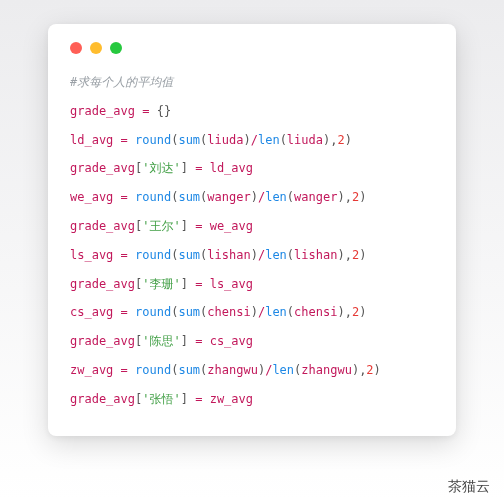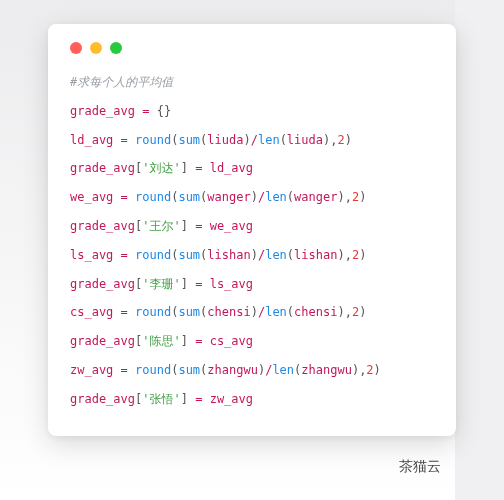--- a/index.html
+++ b/index.html
@@ -1,29 +1,29 @@
 <!DOCTYPE html>
 <html><head>
 <meta charset="utf-8">
 <style>
   html,body{margin:0;padding:0;background:#f0f0f2;font-family:-apple-system,BlinkMacSystemFont,"Segoe UI",sans-serif}
-  .stage{width:455px;height:500px;background:linear-gradient(#ececee,#ffffff);position:relative;box-sizing:border-box;padding-top:24px;padding-left:48px}
+  .stage{width:504px;height:500px;background:linear-gradient(#ececee,#ffffff);position:relative;box-sizing:border-box;padding-top:24px;padding-left:48px}
   .window{width:408px;background:#ffffff;border-radius:8px;box-shadow:0 8px 28px rgba(0,0,0,.14),0 2px 6px rgba(0,0,0,.06);padding:18px 22px 22px;box-sizing:border-box}
   .traffic{display:flex;gap:8px;margin-bottom:14px}
   .dot{width:12px;height:12px;border-radius:50%}
   .dr{background:#ff5f56}.dy{background:#ffbd2e}.dg{background:#27c93f}
   .code{font-family:ui-monospace,SFMono-Regular,Menlo,Consolas,monospace;font-size:12px;line-height:2.4;color:#3a3a3a;white-space:pre}
   .cmt{color:#9aa0a6;font-style:italic}
   .var{color:#c2185b}
   .op{color:#c2185b}
   .fn{color:#1e88e5}
   .str{color:#43a047}
   .num{color:#e53935}
   .pun{color:#555}
-  .sig{position:absolute;right:14px;bottom:24px;font-size:14px;color:#444}
+  .sig{position:absolute;right:14px;bottom:4px;font-size:14px;color:#444}
 </style>
 </head>
 <body>
 
 <div class="stage">
 
   <div class="window">
     <div class="traffic">
       <div class="dot dr"></div>
       <div class="dot dy"></div>

